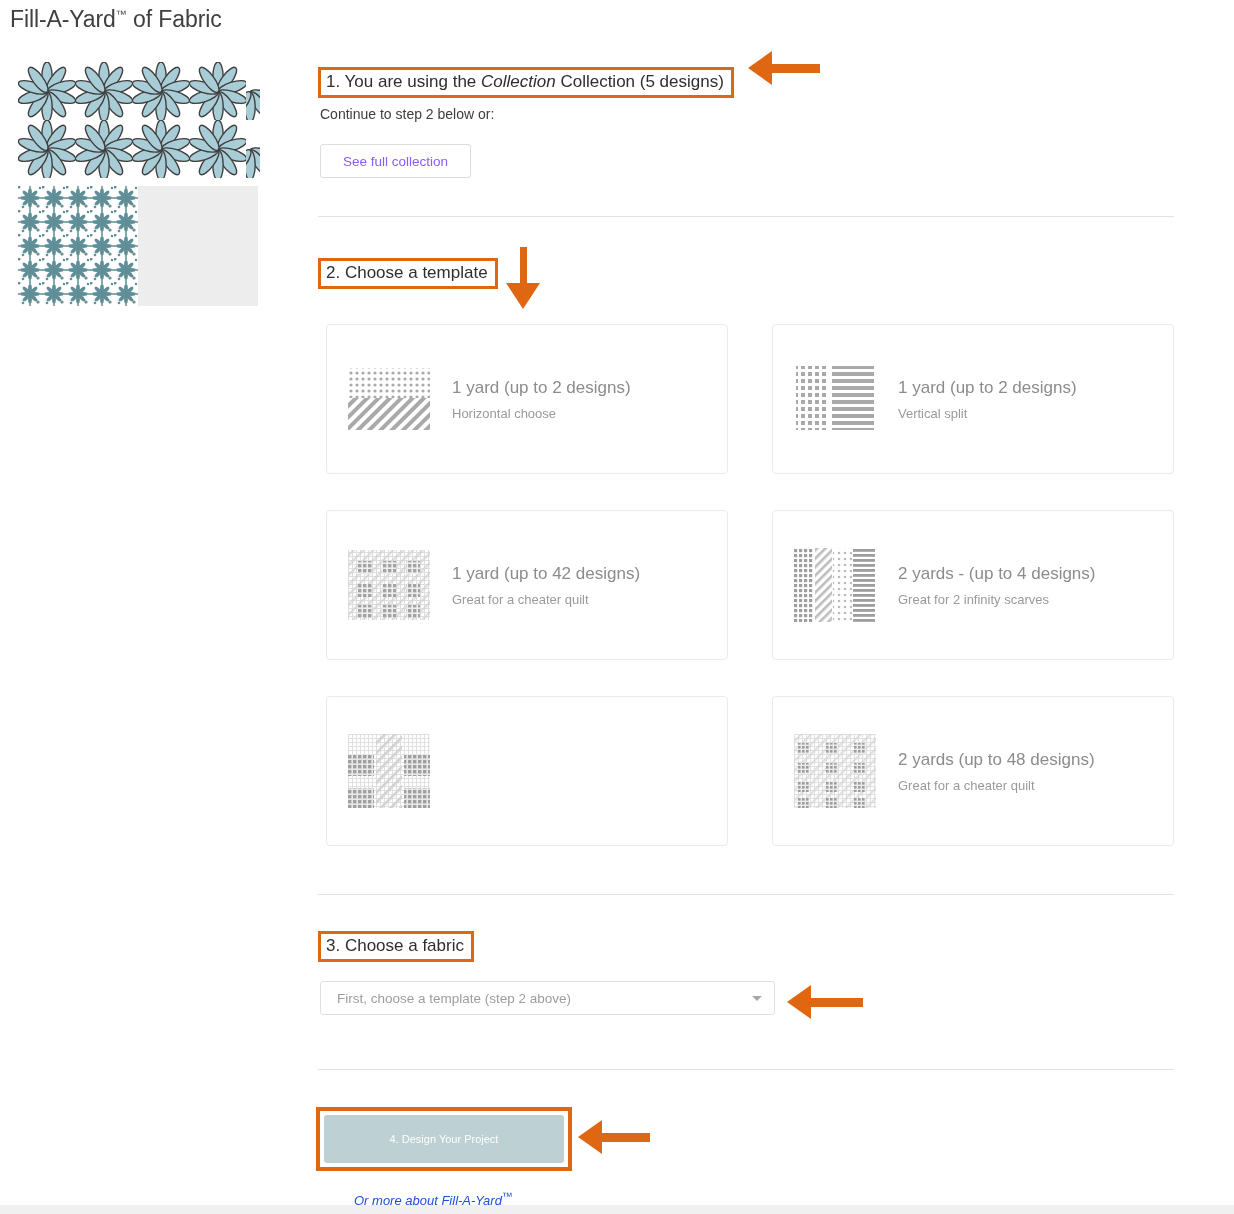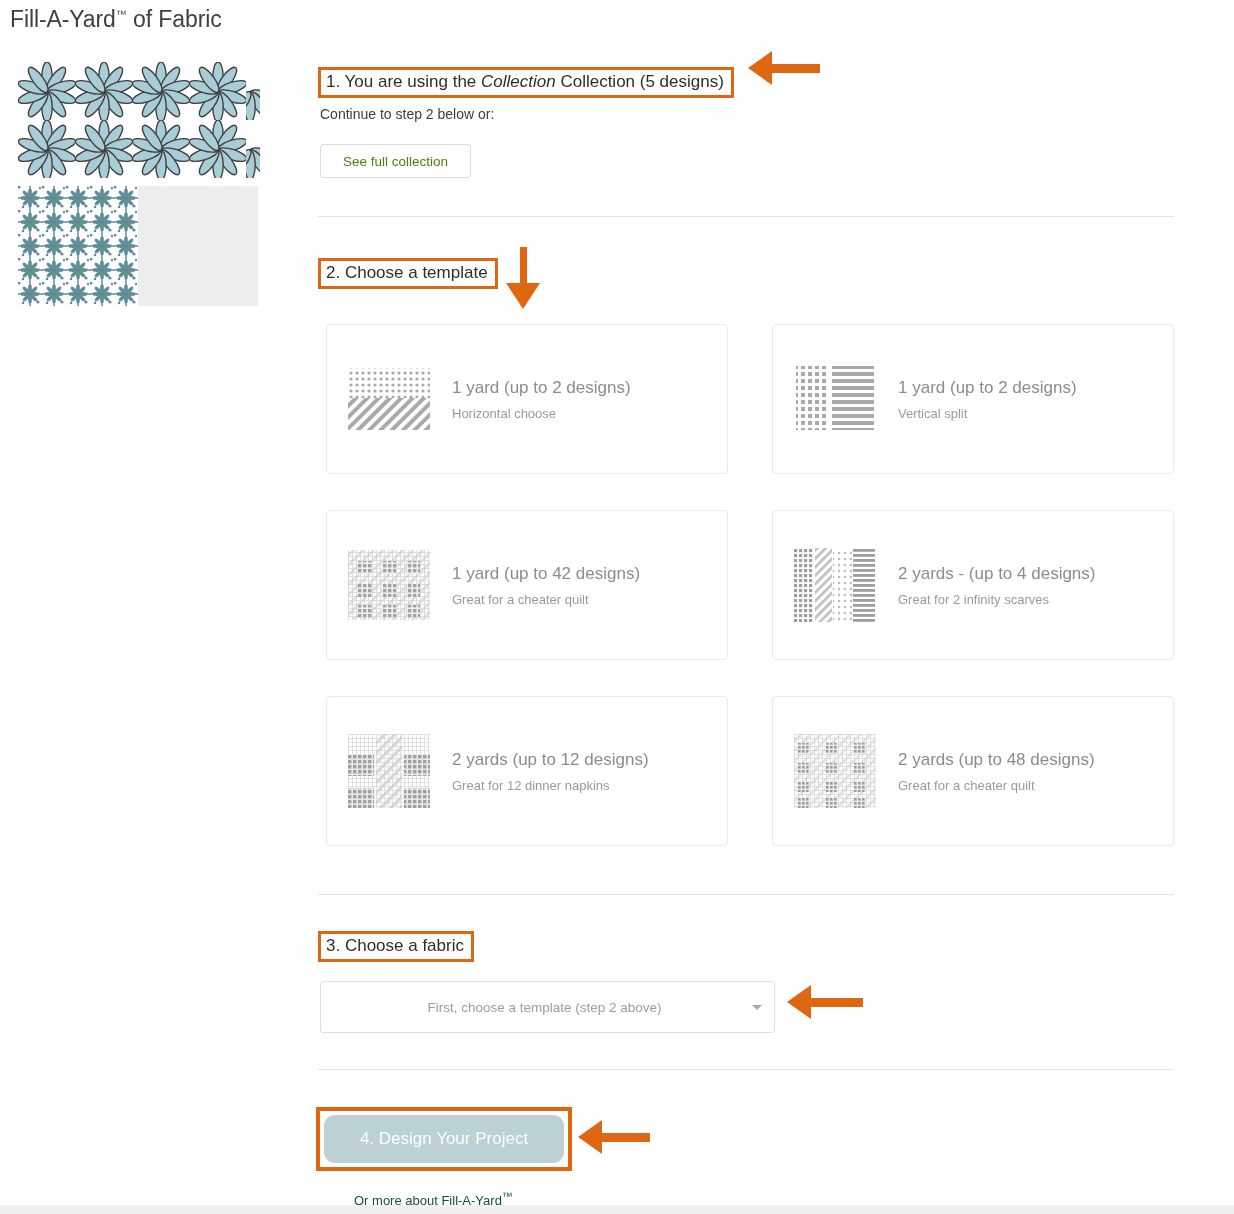--- a/index.html
+++ b/index.html
@@ -114,21 +114,21 @@
   .btn-row {
     display: flex;
     gap: 20px;
   }
   .ghost-btn {
     border: 1px solid #dcdcdc;
     background: #ffffff;
     border-radius: 3px;
     font-family: "Liberation Sans", sans-serif;
     font-size: 13.5px;
-    color: #4d7c0f;
+    color: #8b5cf6;
     height: 34px;
     padding: 0 22px;
     cursor: pointer;
     white-space: nowrap;
     display: inline-flex;
     align-items: center;
     justify-content: center;
   }
 
   .divider {
@@ -169,30 +169,29 @@
   }
   .tpl-text .t2 {
     font-size: 13px;
     color: #9a9a9a;
     white-space: nowrap;
   }
 
   
   .select-box {
     width: 455px;
-    height: 52px;
+    height: 34px;
     border: 1px solid #dfdfdf;
     border-radius: 3px;
     background: #ffffff;
     display: flex;
     align-items: center;
     padding: 0 12px 0 16px;
     box-sizing: border-box;
     cursor: pointer;
-    text-align: center;
   }
   .select-val {
     flex: 1;
     font-size: 13.5px;
     color: #9d9d9d;
     white-space: nowrap;
   }
   .caret {
     width: 0;
     height: 0;
@@ -206,36 +205,37 @@
     display: inline-block;
     border: 4px solid #df6711;
     padding: 4px;
     background: #ffffff;
   }
   .design-btn {
     background: #bdd0d3;
     color: #ffffff;
     border: none;
     font-family: "Liberation Sans", sans-serif;
-    font-size: 17px;
+    font-size: 11px;
     width: 240px;
     height: 48px;
-    border-radius: 11px;
+    border-radius: 3px;
     cursor: pointer;
     display: flex;
     align-items: center;
     justify-content: center;
   }
   .more-link {
     font-size: 13px;
-    color: #14532d;
+    color: #1d4ed8;
     margin-top: 10px;
     margin-left: 36px;
     white-space: nowrap;
     cursor: pointer;
+    font-style: italic;
   }
 
   .footer-bar {
     position: absolute;
     left: 0;
     bottom: 0;
     width: 1234px;
     height: 9px;
     background: #f0f0f0;
   }
@@ -773,24 +773,20 @@
         </defs>
         <rect x="0" y="4" width="82" height="74" fill="url(#fineE)"></rect>
         <rect x="28" y="4" width="26" height="74" fill="url(#diagE)"></rect>
         <g fill="url(#darkE)">
           <rect x="0" y="24" width="26" height="22"></rect>
           <rect x="56" y="24" width="26" height="22"></rect>
           <rect x="0" y="58" width="26" height="20"></rect>
           <rect x="56" y="58" width="26" height="20"></rect>
         </g>
       </svg>
-      <div class="tpl-text">
-        <div class="t1">2 yards (up to 12 designs)</div>
-        <div class="t2">Great for 12 dinner napkins</div>
-      </div>
     </div>
 
     <div class="tpl-card">
       <svg class="tpl-thumb" viewBox="0 0 82 82">
         <defs>
           <pattern id="fineF" width="4" height="4" patternUnits="userSpaceOnUse">
             <rect width="4" height="4" fill="#ffffff"></rect>
             <rect width="1" height="4" fill="#e0e0e0"></rect>
             <rect width="4" height="1" fill="#e0e0e0"></rect>
           </pattern>

